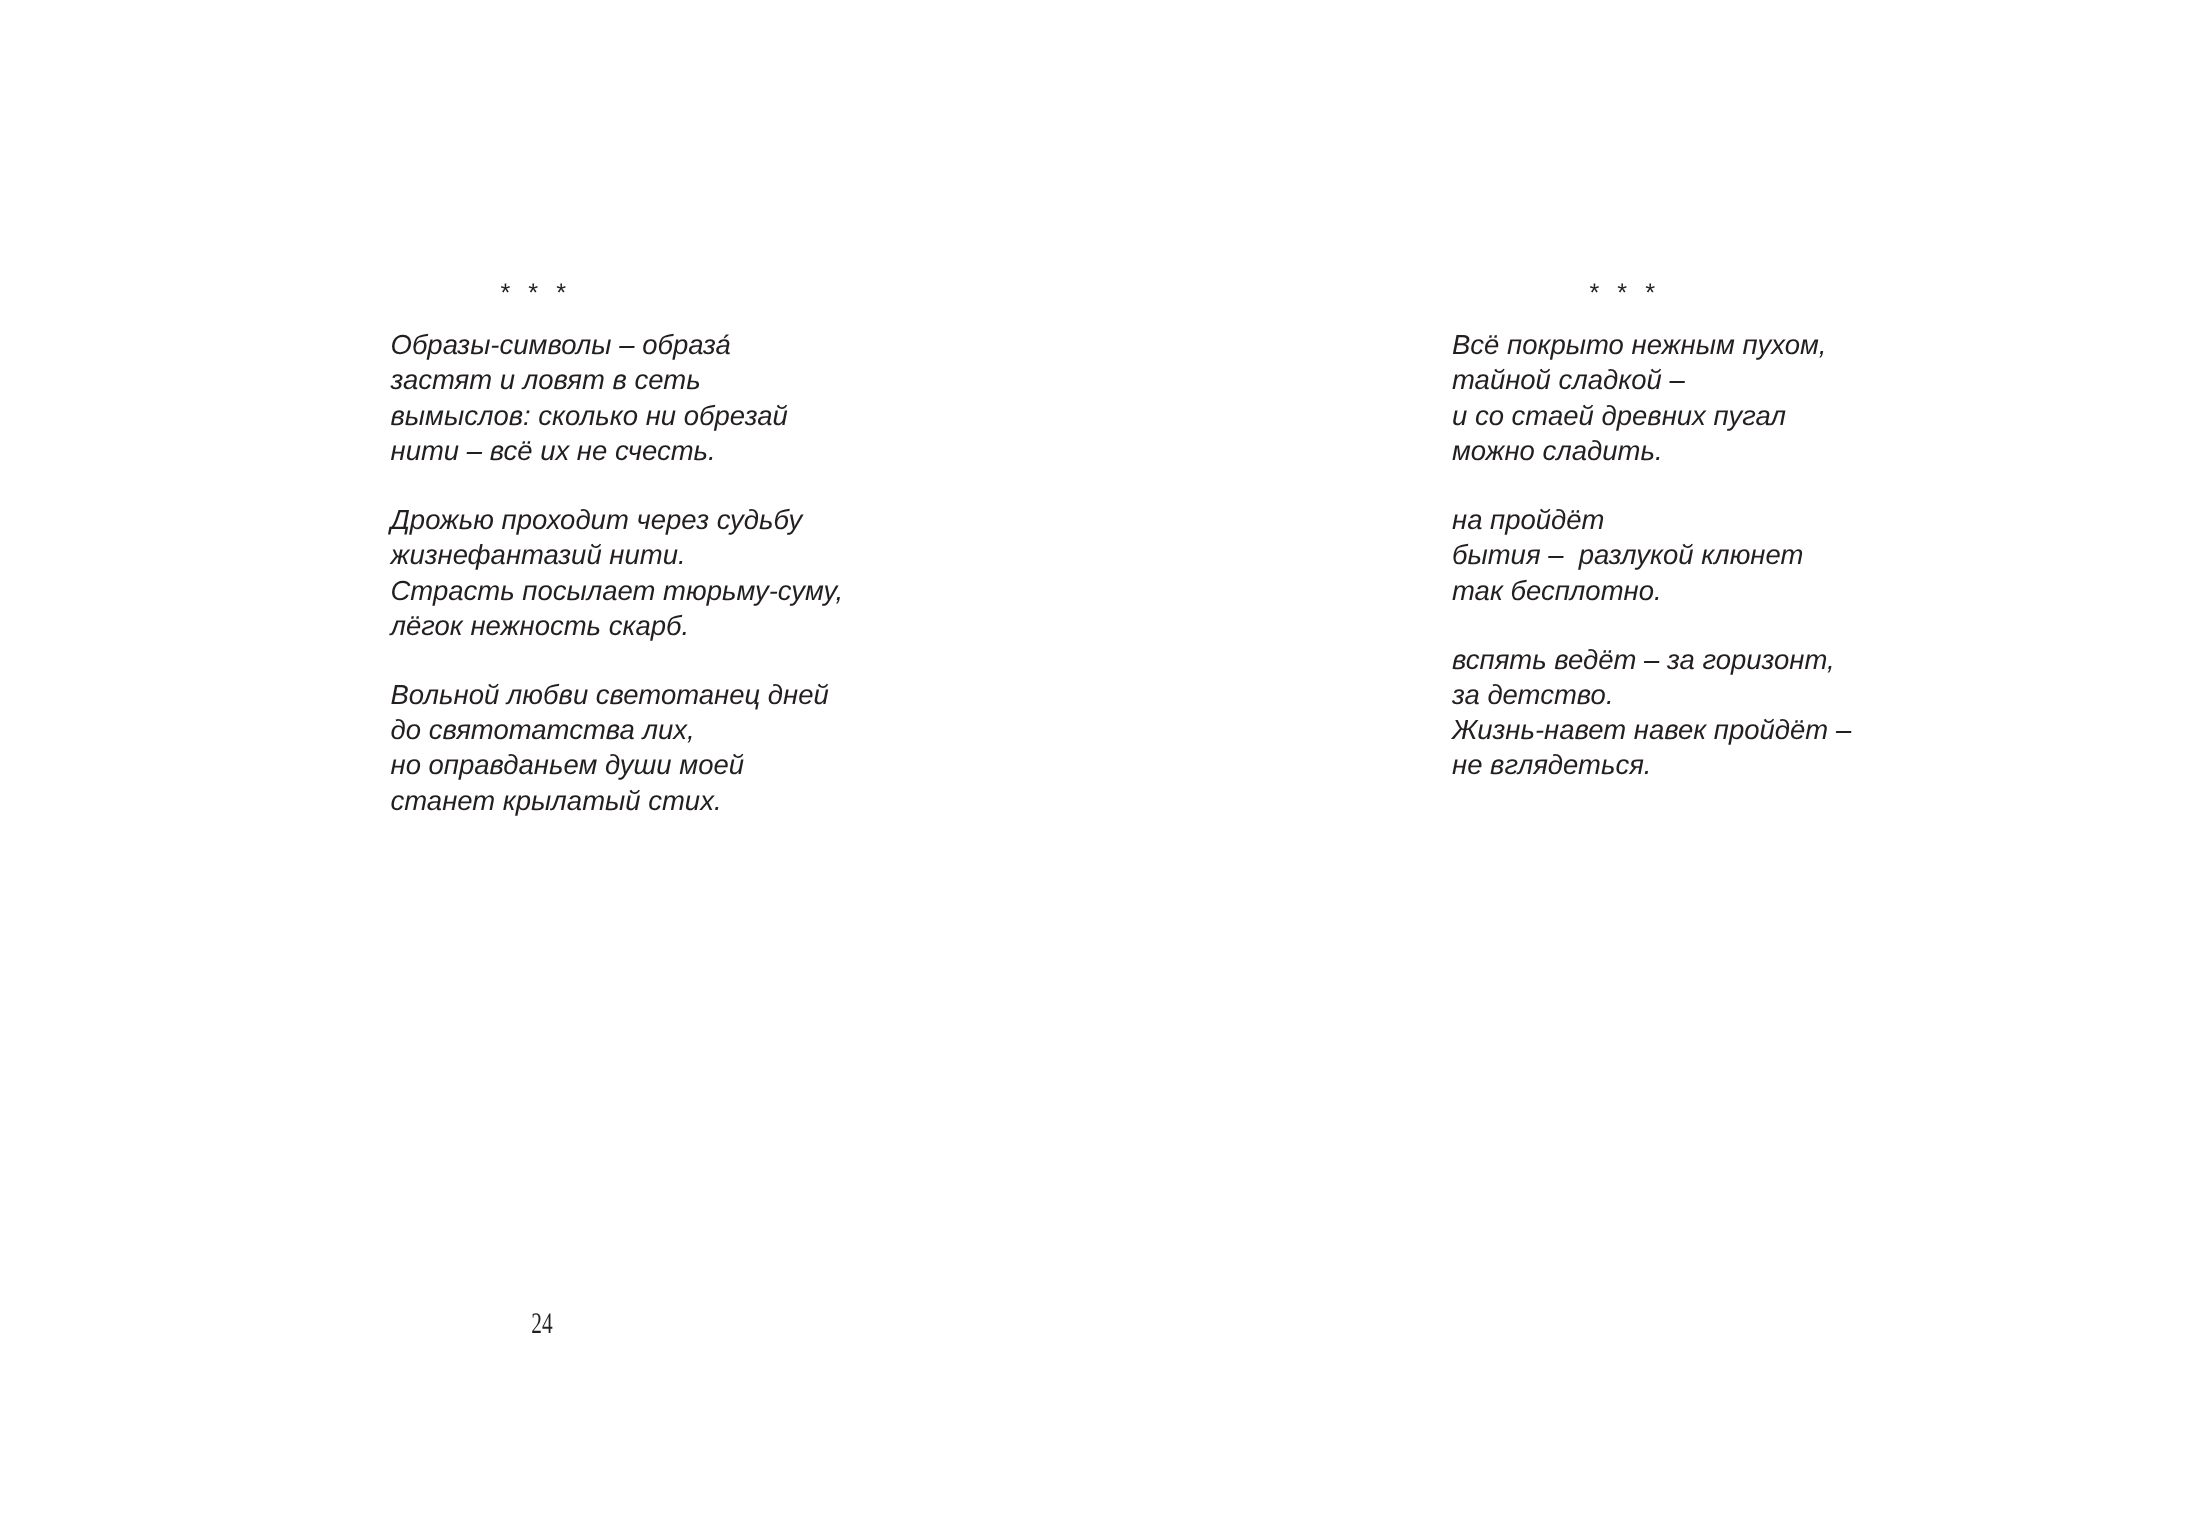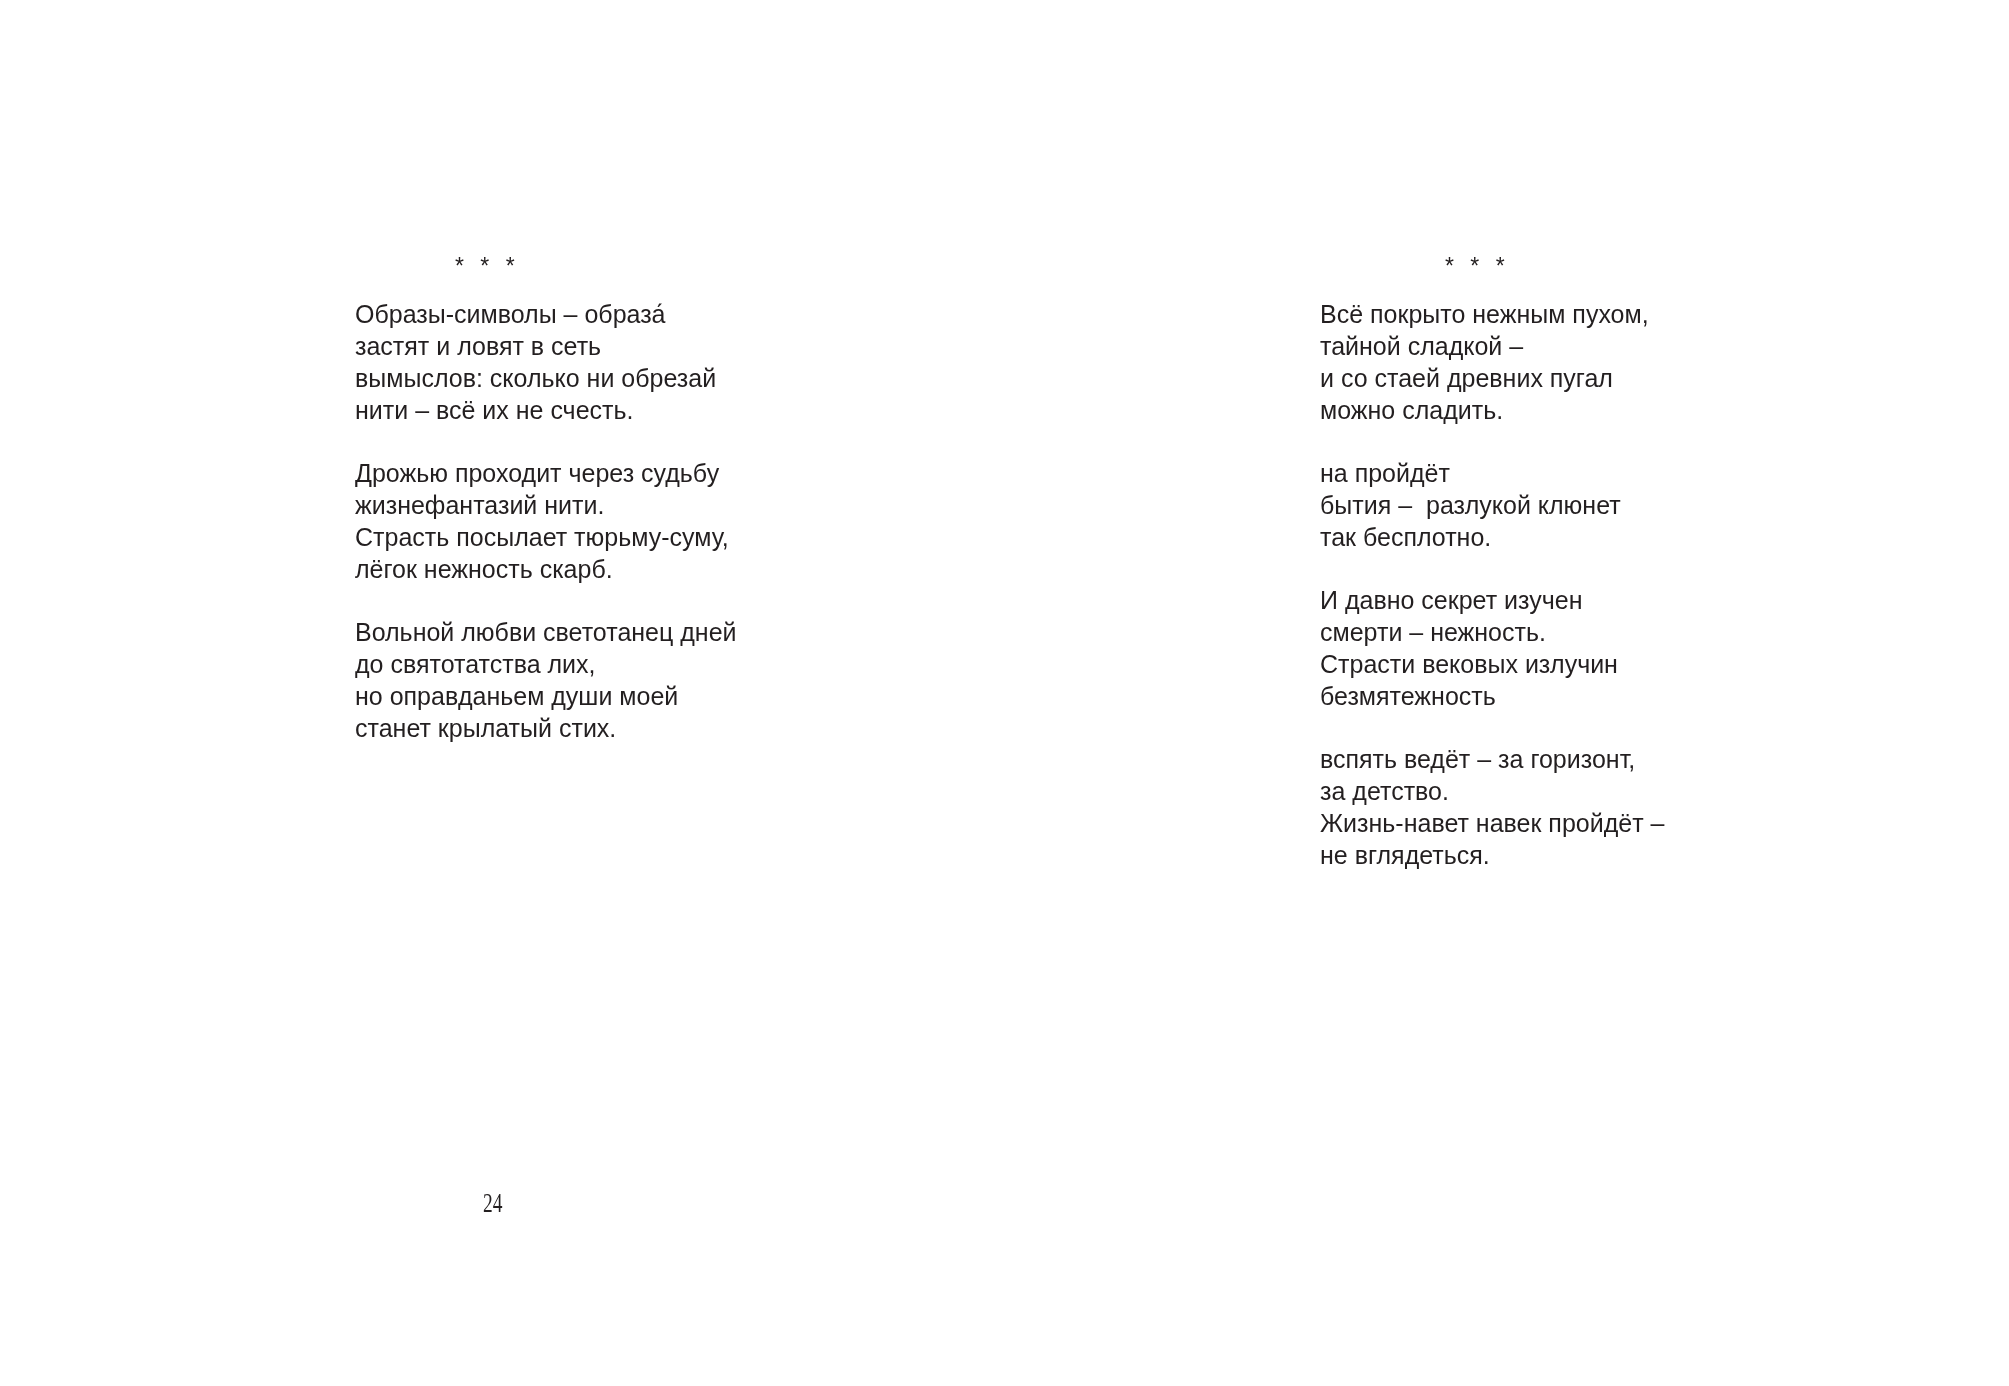--- a/index.html
+++ b/index.html
@@ -44,20 +44,21 @@
     line-height: 1;
     white-space: pre;
   }
   .page-left  .asterisks { padding-left: 100px; }
   .page-right .asterisks { padding-left: 125px; }
 
   .stanza {
     margin: 0 0 31px 0;
     padding: 0;
     list-style: none;
+    font-style: italic;
   }
   .stanza:last-child { margin-bottom: 0; }
 
   .line {
     font-size: 25px;
     line-height: 32px;
     color: #231f20;
     white-space: pre;
     margin: 0;
     padding: 0;
@@ -121,26 +122,20 @@
         <p class="line">и со стаей древних пугал</p>
         <p class="line">можно сладить.</p>
       </div>
 
       <div class="stanza">
         <p class="line">на пройдёт</p>
         <p class="line">бытия –  разлукой клюнет</p>
         <p class="line">так бесплотно.</p>
       </div>
 
-      <div class="stanza">
-        <p class="line">И давно секрет изучен</p>
-        <p class="line">смерти – нежность.</p>
-        <p class="line">Страсти вековых излучин</p>
-        <p class="line">безмятежность</p>
-      </div>
 
       <div class="stanza">
         <p class="line">вспять ведёт – за горизонт,</p>
         <p class="line">за детство.</p>
         <p class="line">Жизнь-навет навек пройдёт –</p>
         <p class="line">не вглядеться.</p>
       </div>
     </div>
 
   </div>

